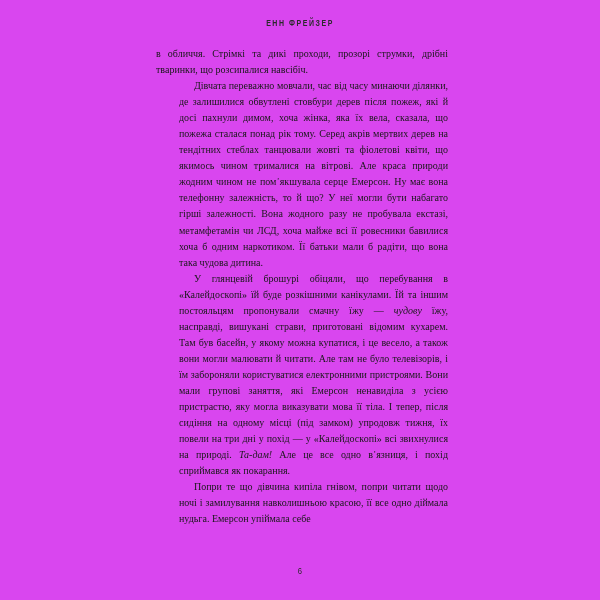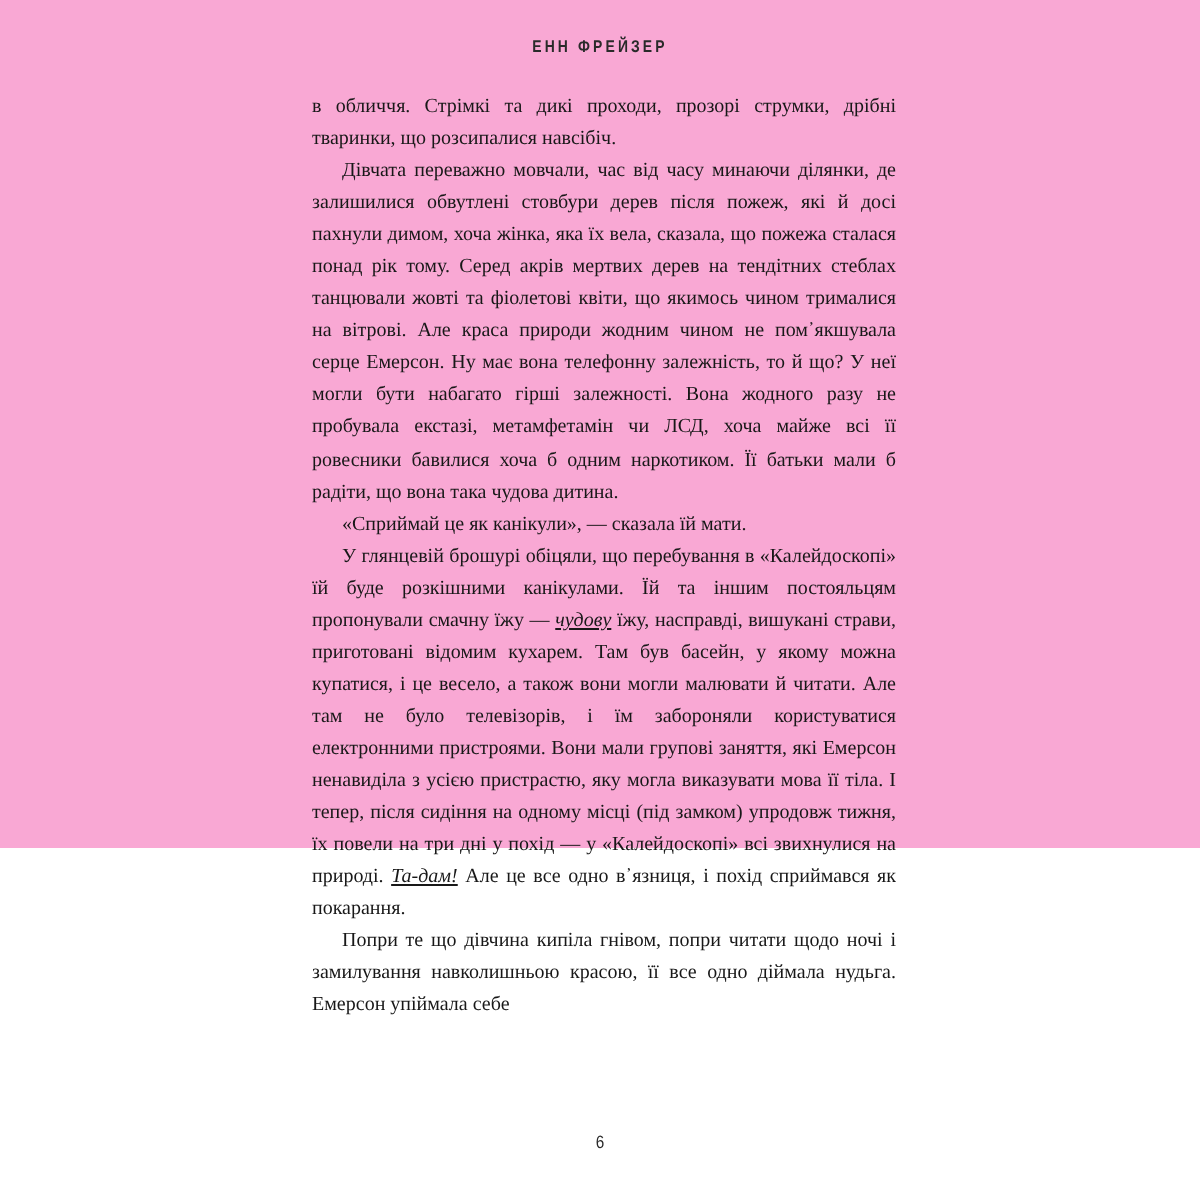--- a/index.html
+++ b/index.html
@@ -12,23 +12,23 @@
     height: 600px;
     background: #ffffff;
     font-family: "Liberation Serif", "DejaVu Serif", serif;
     color: #1b1b1b;
     overflow: hidden;
   }
 
   .page {
     position: relative;
     width: 600px;
-    height: 424px;
+    height: 600px;
     box-sizing: border-box;
-    background: #f9a8d4;
+    background: #d946ef;
   }
 
   .running-head {
     position: absolute;
     top: 18px;
     left: 0;
     width: 600px;
     text-align: center;
     font-family: "Liberation Sans", "DejaVu Sans", sans-serif;
     font-size: 8.5px;
@@ -54,25 +54,25 @@
     line-height: 16.05px;
     text-align: justify;
     text-justify: inter-word;
     hyphens: manual;
     color: #181818;
     font-family: "Liberation Serif", "DejaVu Serif", serif;
   }
 
   .para.indent {
     text-indent: 15px;
+    margin-left: 23px;
   }
 
   .para em {
     font-style: italic;
-    text-decoration: underline;
   }
 
   .folio {
     position: absolute;
     top: 566px;
     left: 0;
     width: 600px;
     text-align: center;
     font-family: "Liberation Sans", "DejaVu Sans", sans-serif;
     font-size: 9px;
@@ -84,20 +84,19 @@
 </head>
 <body>
 
 <div class="page">
 
   <div class="running-head">ЕНН ФРЕЙЗЕР</div>
 
   <div class="text-block">
     <p class="para">в обличчя. Стрімкі та дикі проходи, прозорі струмки, дрібні тваринки, що розсипалися навсібіч.</p>
     <p class="para indent">Дівчата переважно мовчали, час від часу минаючи ділянки, де залишилися обвутлені стовбури дерев після пожеж, які й досі пахнули димом, хоча жінка, яка їх вела, сказала, що пожежа сталася понад рік тому. Серед акрів мертвих дерев на тендітних стеблах танцювали жовті та фіолетові квіти, що якимось чином трималися на вітрові. Але краса природи жодним чином не пом᾿якшувала серце Емерсон. Ну має вона телефонну залежність, то й що? У неї могли бути набагато гірші залежності. Вона жодного разу не пробувала екстазі, метамфетамін чи ЛСД, хоча майже всі її ровесники бавилися хоча б одним наркотиком. Її батьки мали б радіти, що вона така чудова дитина.</p>
-    <p class="para indent">«Сприймай це як канікули», — сказала їй мати.</p>
     <p class="para indent"><span>У глянцевій брошурі обіцяли, що перебування в «Калейдоскопі» їй буде розкішними канікулами. Їй та іншим постояльцям пропонували смачну їжу — </span><em>чудову</em><span> їжу, насправді, вишукані страви, приготовані відомим кухарем. Там був басейн, у якому можна купатися, і це весело, а також вони могли малювати й читати. Але там не було телевізорів, і їм забороняли користуватися електронними пристроями. Вони мали групові заняття, які Емерсон ненавиділа з усією пристрастю, яку могла виказувати мова її тіла. І тепер, після сидіння на одному місці (під замком) упродовж тижня, їх повели на три дні у похід — у «Калейдоскопі» всі звихнулися на природі. </span><em>Та-дам!</em><span> Але це все одно в᾿язниця, і похід сприймався як покарання.</span></p>
     <p class="para indent">Попри те що дівчина кипіла гнівом, попри читати щодо ночі і замилування навколишньою красою, її все одно діймала нудьга. Емерсон упіймала себе</p>
   </div>
 
   <div class="folio">6</div>
 
 </div>
 
 </body></html>

